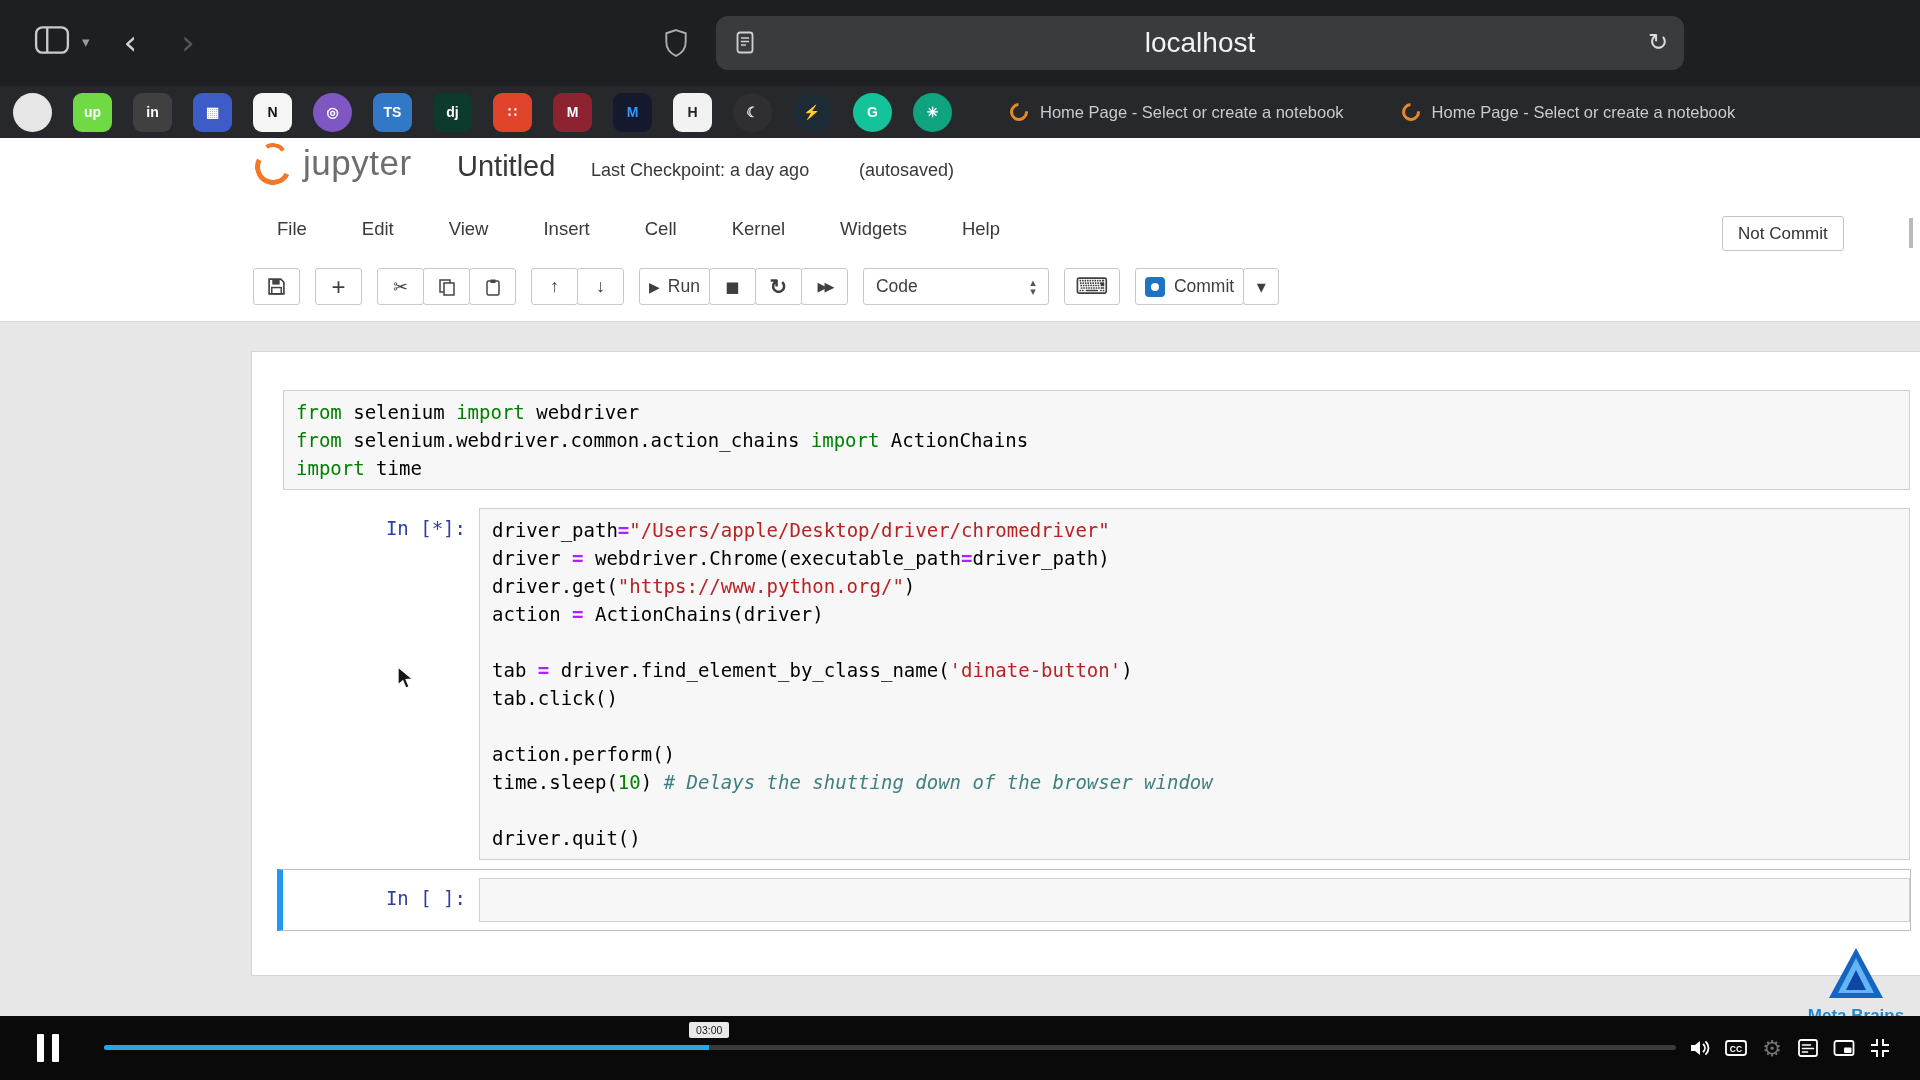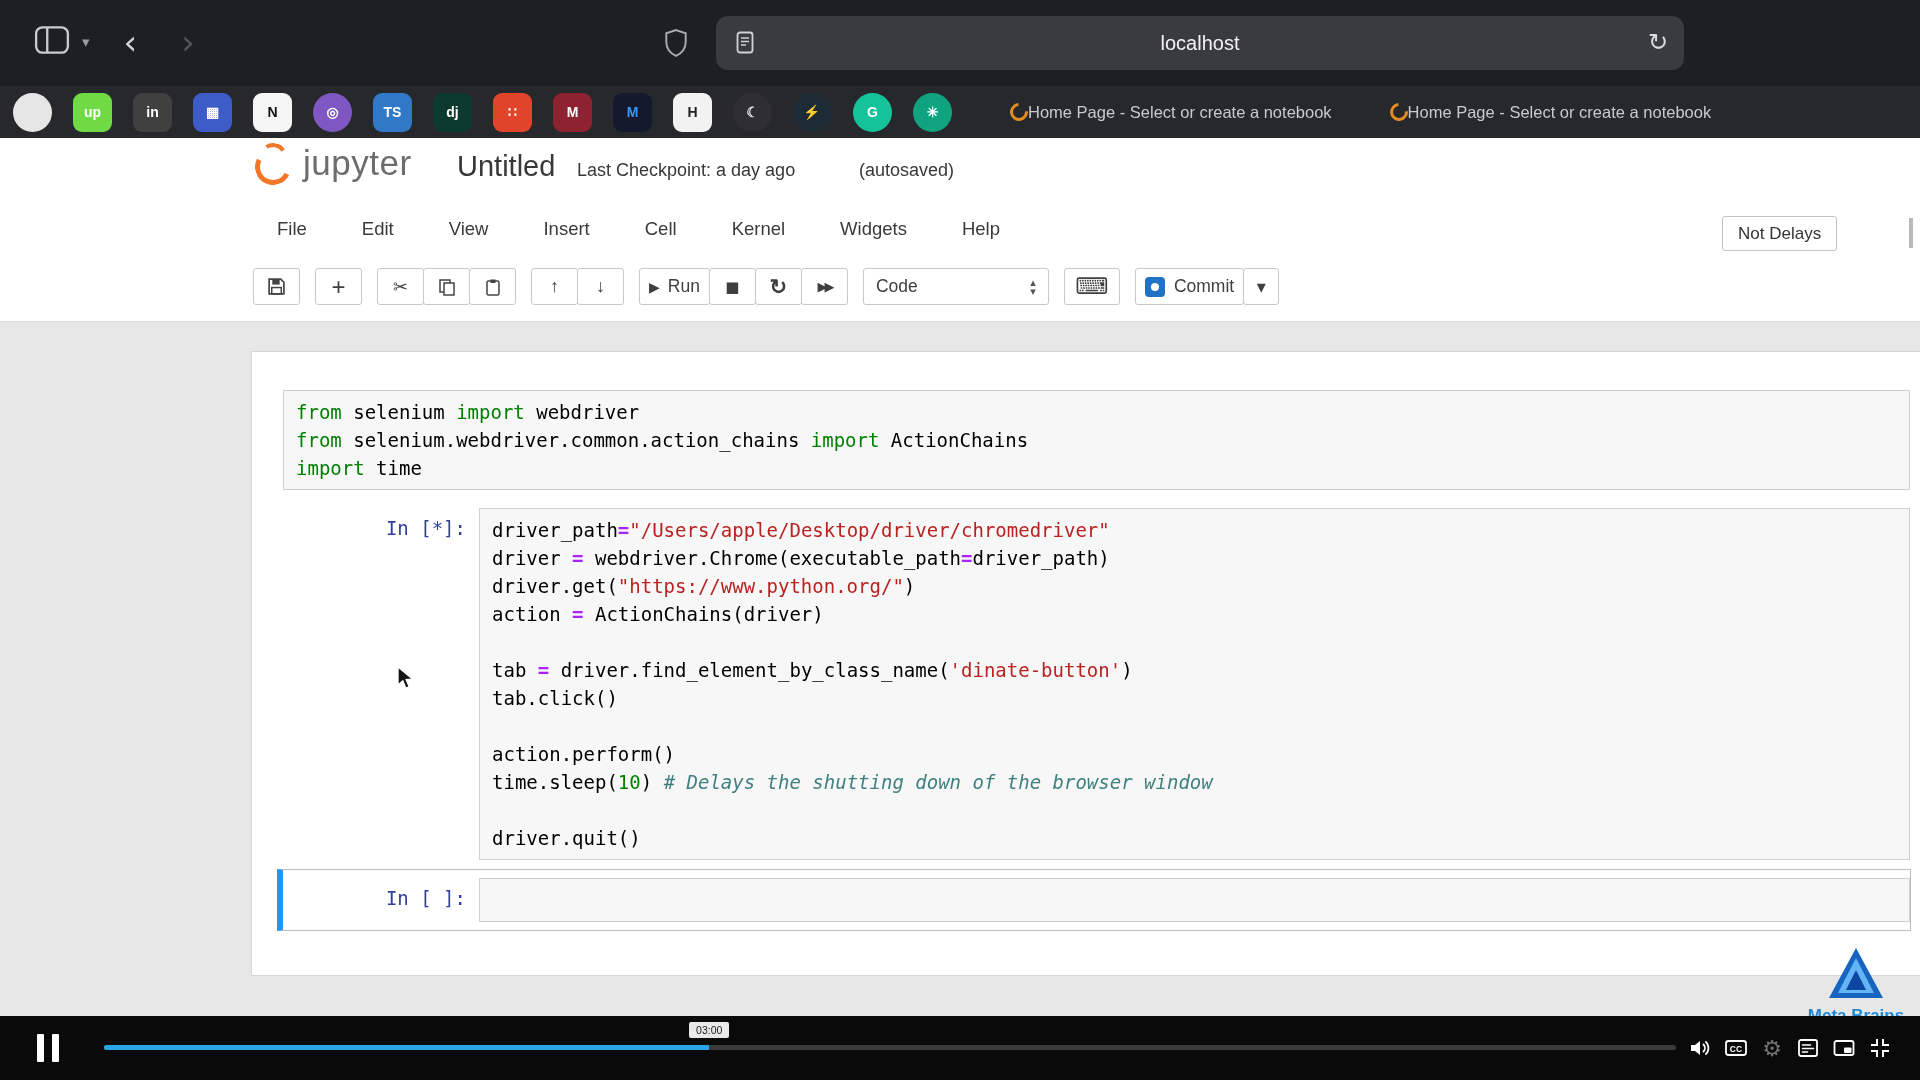--- a/index.html
+++ b/index.html
@@ -10,42 +10,42 @@
   
   #chrome { position:absolute; left:0; top:0; width:1920px; height:86px; background:#1e1f23; }
   .win-left { position:absolute; left:34px; top:24px; display:flex; align-items:center; gap:18px; }
   .chev { color:#9a9b9f; font-size:15px; margin-left:-6px; }
   .nav-arrow { font-size:34px; line-height:34px; font-family:"DejaVu Sans", sans-serif; }
   .nav-back { color:#d2d3d6; margin-left:16px; }
   .nav-fwd  { color:#55565a; margin-left:26px; }
   #shield { position:absolute; left:664px; top:29px; }
   #url-bar { position:absolute; left:716px; top:16px; width:968px; height:54px; background:#3a3b3f; border-radius:12px; display:flex; align-items:center; }
   #url-doc { position:absolute; left:20px; top:15px; }
-  #url-text { flex:1; text-align:center; color:#f2f2f3; font-size:20px; }
+  #url-text { flex:1; text-align:center; color:#f2f2f3; font-size:28px; }
   #url-reload { position:absolute; right:16px; top:12px; color:#d9dadc; font-size:24px; font-family:"DejaVu Sans", sans-serif; }
 
   
   #bookmarks { position:absolute; left:0; top:86px; width:1920px; height:52px; background:#27282c; display:flex; align-items:center; }
   #bookmarks-list { display:flex; align-items:center; gap:21px; padding-left:13px;text-align:right; }
   .bm { width:39px; height:39px; display:flex; align-items:center; justify-content:center; font-weight:bold; font-size:14px; flex:0 0 auto; }
   .bm.rounded { border-radius:9px; }
   .bm.circle  { border-radius:50%; }
-  .fav { display:flex; align-items:center; gap:0; margin-left:58px; }
+  .fav { display:flex; align-items:center; gap:12px; margin-left:58px; }
   .fav-spinner { width:18px; height:18px; border-radius:50%; border:3.5px solid #e58b24; border-top-color:transparent; transform:rotate(40deg); }
   .fav-label { color:#c9cacd; font-size:16.5px; white-space:nowrap; }
 
   
   #whitebg { position:absolute; left:0; top:138px; width:1920px; height:942px; background:#fff; }
   .jlogo { position:absolute; left:253px; top:143px; display:flex; align-items:flex-end; gap:8px; }
   .jlogo-mark { position:relative; width:42px; height:42px; }
   .jarc-b { position:absolute; left:2px; top:6px; width:36px; height:36px; border-radius:50%; border:5px solid transparent; border-bottom-color:#f37726; border-left-color:#f37726; transform:rotate(-18deg); }
   .jarc-t { position:absolute; left:6px; top:0px; width:28px; height:28px; border-radius:50%; border:4px solid transparent; border-top-color:#f37726; transform:rotate(12deg); }
   .jlogo-text { color:#6d6d6d; font-size:35px; letter-spacing:0.5px; padding-bottom:2px; }
   #nb-title { position:absolute; left:457px; top:150px; font-size:29px; color:#383838; }
-  #nb-checkpoint { position:absolute; left:577px; top:160px; font-size:18px; color:#383838; }
+  #nb-checkpoint { position:absolute; left:591px; top:160px; font-size:18px; color:#383838; }
   #nb-autosaved { position:absolute; left:859px; top:160px; font-size:18px; color:#383838; }
 
   
   #menu-row { position:absolute; left:277px; top:218px; display:flex; gap:55px; }
   .menu-item { font-size:18.5px; color:#3a3a3a; cursor:default; }
   #not-trusted { position:absolute; left:1722px; top:216px; height:35px; padding:0 15px; background:#fff; border:1.5px solid #c3c3c3; border-radius:3px; font-size:17px; color:#333; display:flex; align-items:center; }
   #kernel-partial { position:absolute; left:1909px; top:218px; width:4px; height:30px; background:#b9b9b9; }
 
   
   #toolbar { position:absolute; left:253px; top:268px; display:flex; align-items:center; }
@@ -173,21 +173,21 @@
   <div id="menu-row">
     <span class="menu-item">File</span>
     <span class="menu-item">Edit</span>
     <span class="menu-item">View</span>
     <span class="menu-item">Insert</span>
     <span class="menu-item">Cell</span>
     <span class="menu-item">Kernel</span>
     <span class="menu-item">Widgets</span>
     <span class="menu-item">Help</span>
   </div>
-  <div id="not-trusted">Not Delays</div>
+  <div id="not-trusted">Not Commit</div>
   <div id="kernel-partial"></div>
 
   <div id="toolbar">
     <div class="tb-group">
       <span class="btn">
         <svg width="19" height="19" viewBox="0 0 18 18">
             <path d="M2 2h11l3 3v11H2z" fill="none" stroke="#444" stroke-width="1.6"></path>
             <rect x="5" y="2.6" width="7" height="4.6" fill="#444"></rect>
             <rect x="4.5" y="10" width="9" height="6" fill="none" stroke="#444" stroke-width="1.4"></rect>
           </svg>

